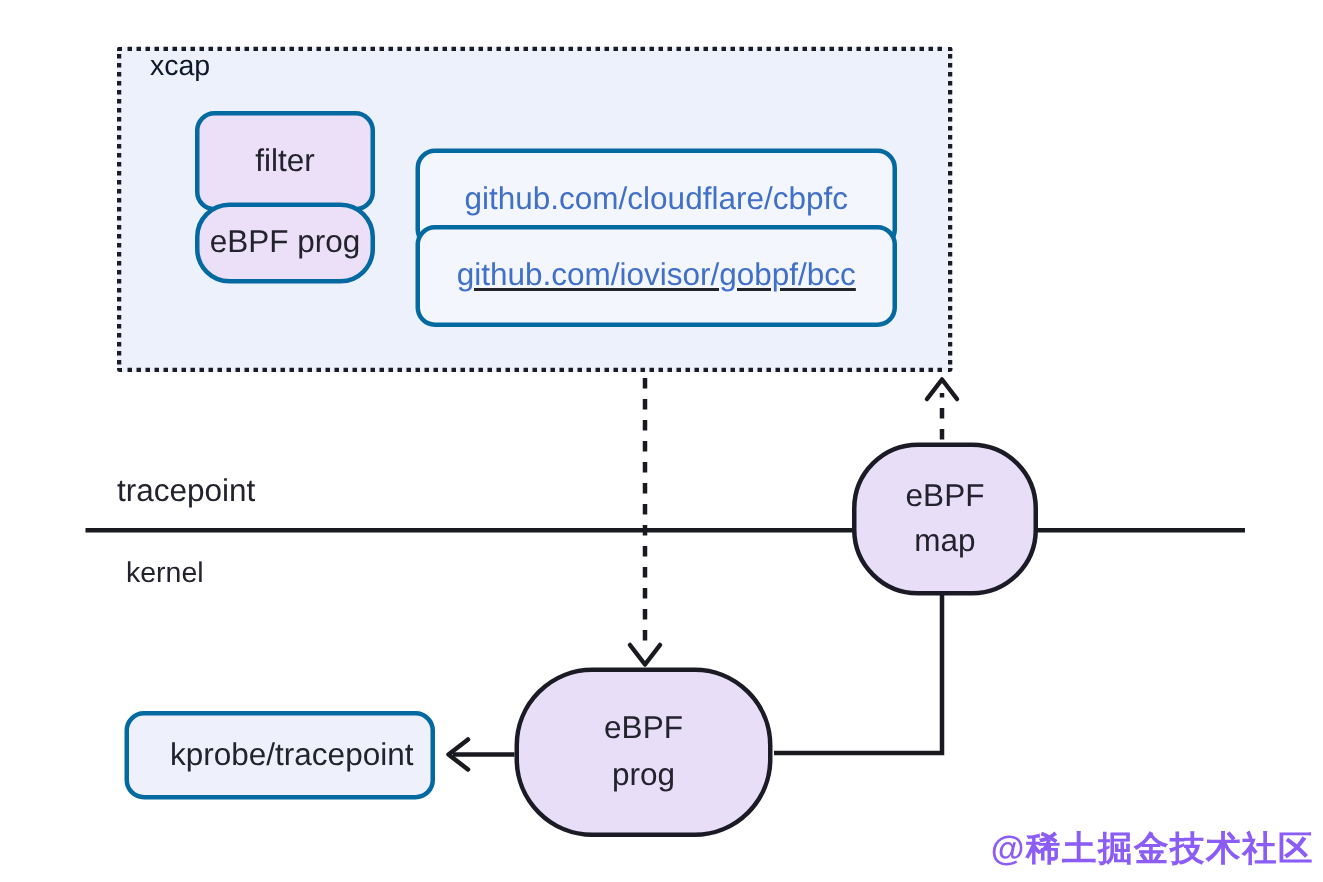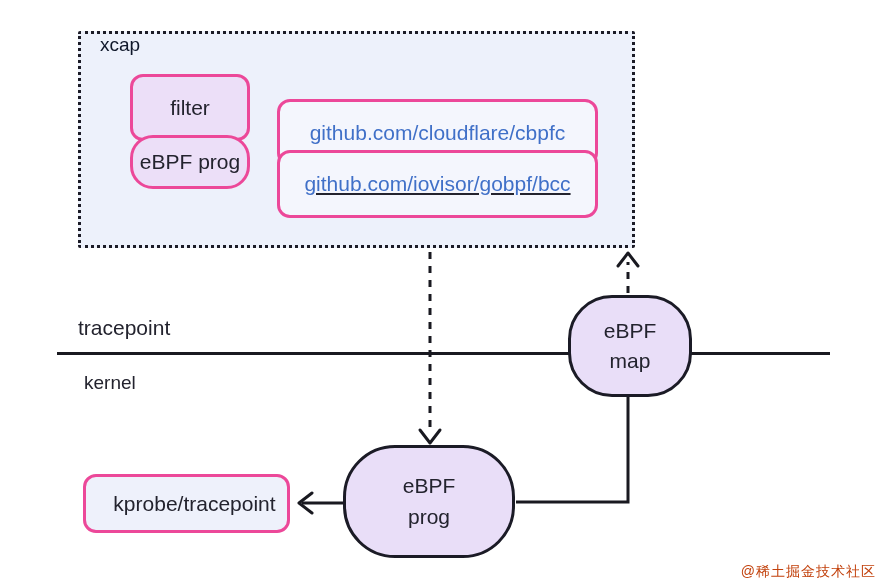--- a/index.html
+++ b/index.html
@@ -24,21 +24,21 @@
   }
   .xcap-label {
     left: 100px; top: 34px;
     font-size: 19px;
     color: #0f172a;
     z-index: 2;
   }
 
   .node {
     display: flex; align-items: center; justify-content: center;
-    border: 3px solid #ec4899;
+    border: 3px solid #0369a1;
     box-sizing: border-box;
     font-size: 21px;
     z-index: 2;
   }
   .purple { background: #ecdff8; }
   .lightblue { background: #f4f6fd; }
 
   .filter-box   { left: 130px; top: 74px;  width: 120px; height: 67px; border-radius: 13px; }
   .ebpfprog-box { left: 130px; top: 135px; width: 120px; height: 54px; border-radius: 23px; }
   .link-box-1   { left: 277px; top: 73px;  width: 321px; height: 67px; border-radius: 13px; margin-top: 26px; }
@@ -72,24 +72,25 @@
   .kprobe-box { left: 83px; top: 474px; width: 207px; height: 59px; border-radius: 13px; background: #eef1fb; padding-left: 16px; }
 
   .connectors {
     left: 0; top: 0; width: 882px; height: 588px;
     z-index: 2;
     pointer-events: none;
   }
 
   .watermark {
     right: 6px; bottom: 7px;
-    font-size: 14px;
-    color: #c2410c;
+    font-size: 23px;
+    color: #8b5cf6;
     letter-spacing: 1px;
     z-index: 4;
+    font-weight: bold;
   }
 </style>
 </head>
 <body>
 
 <div class="canvas">
 
   <div class="abs xcap-panel"></div>
   <div class="abs xcap-label">xcap</div>
 

